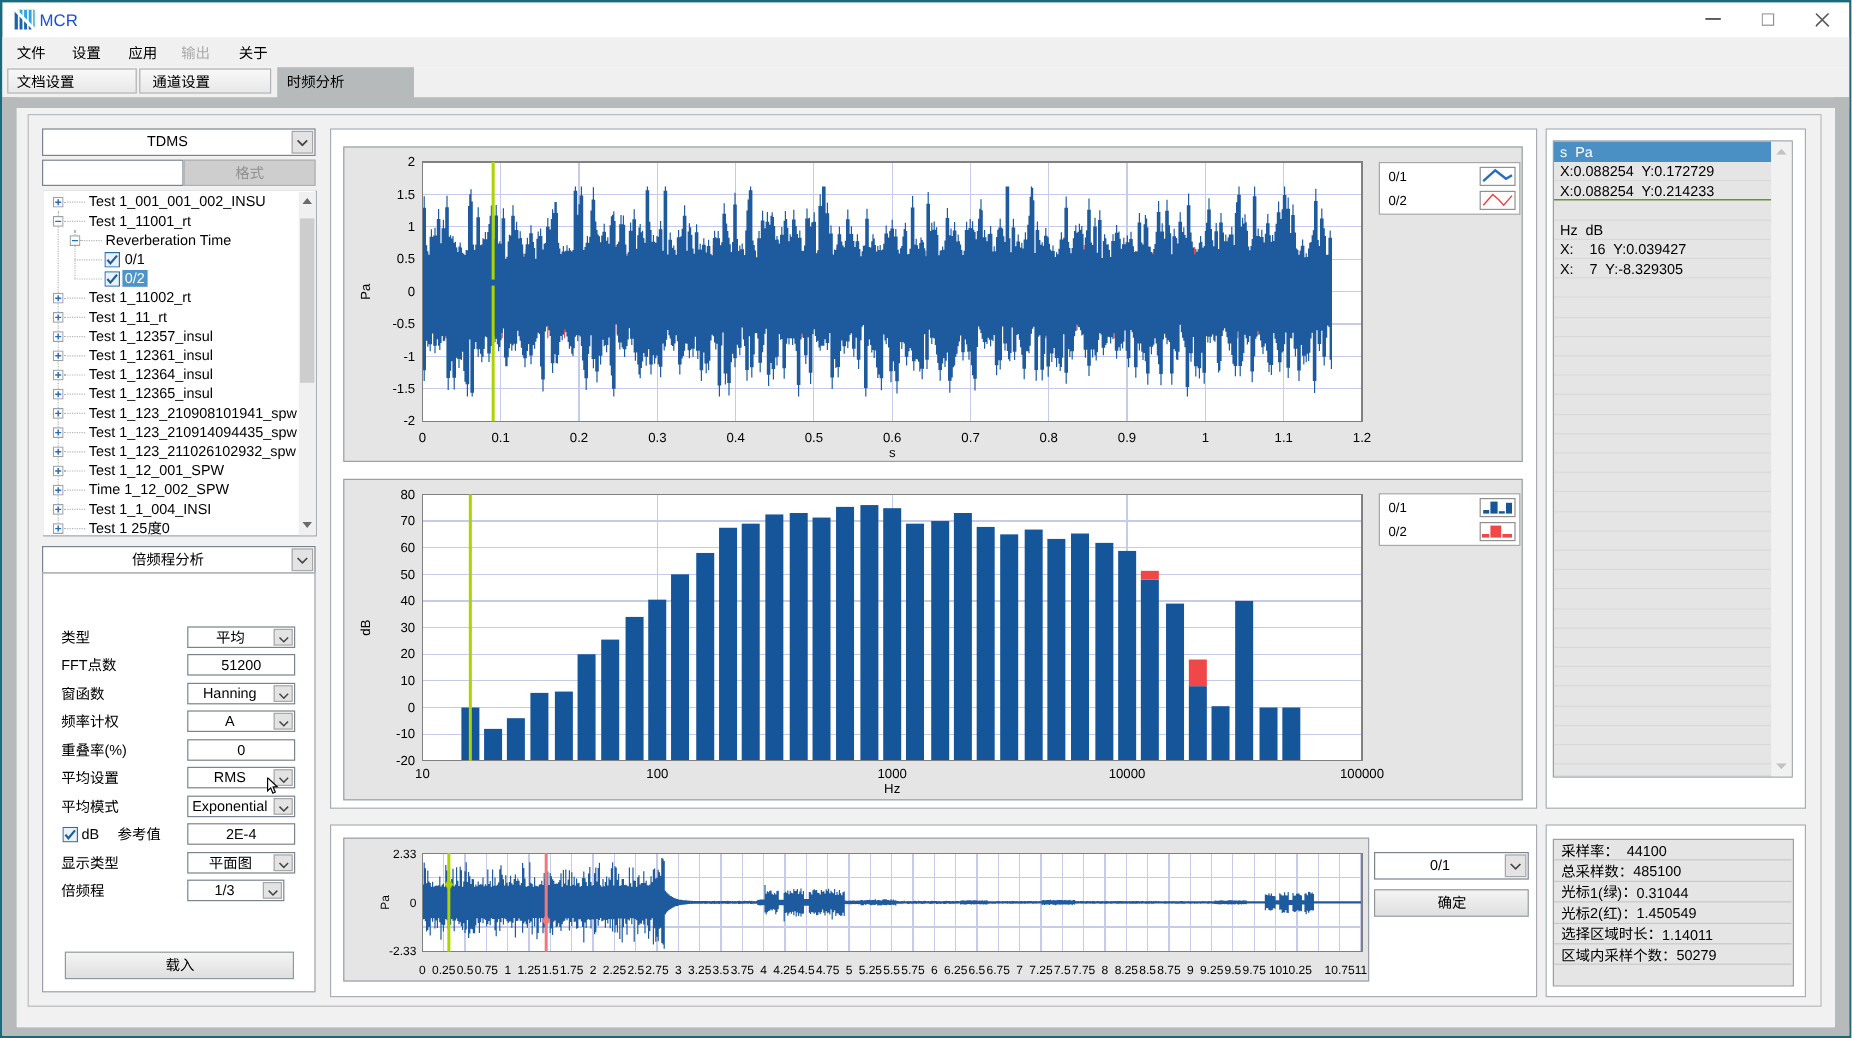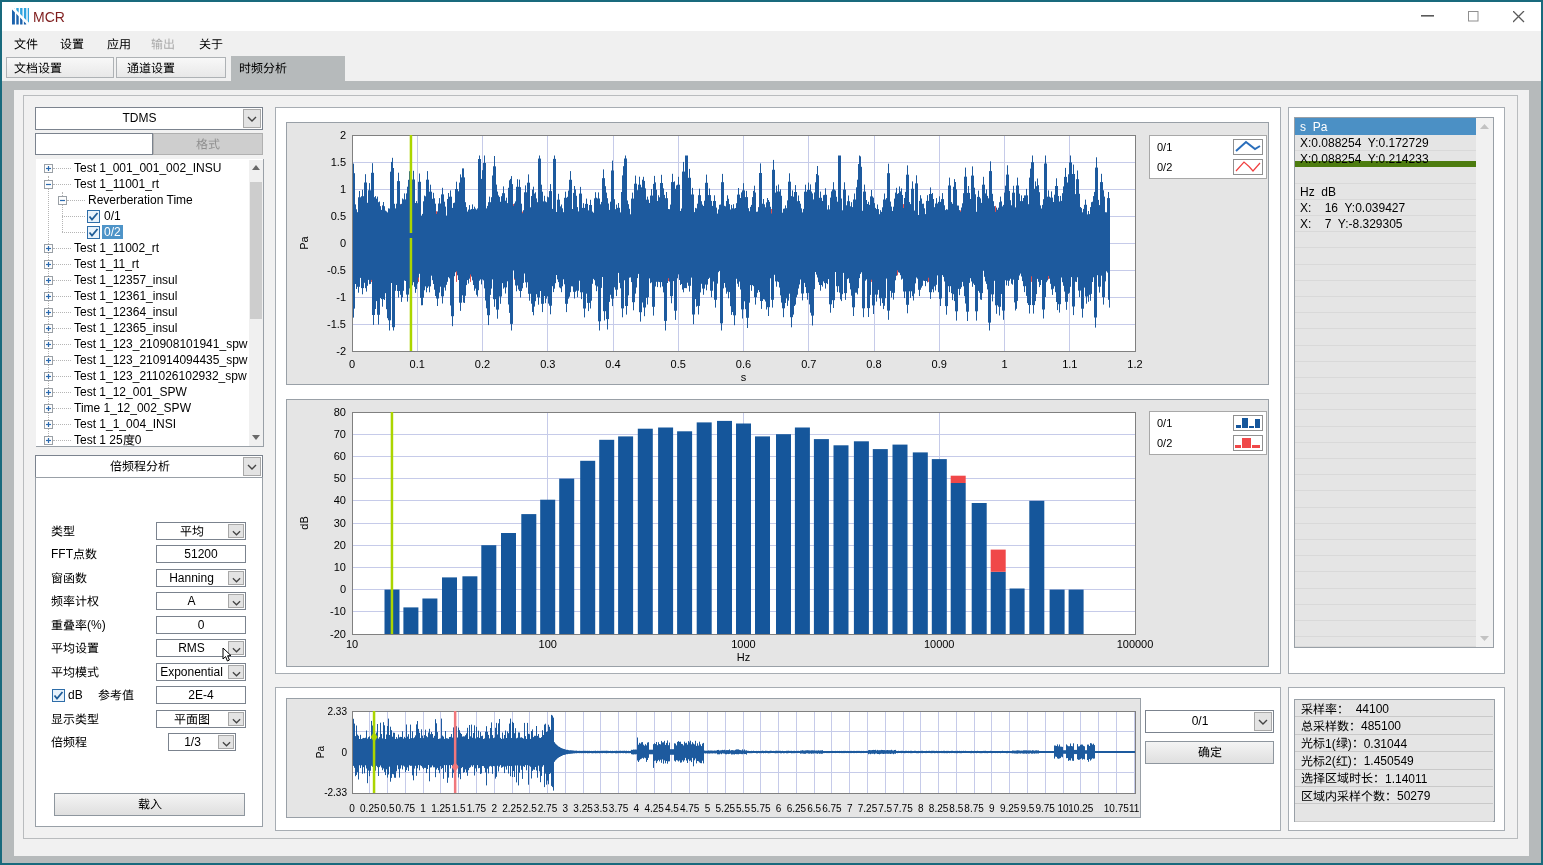--- a/index.html
+++ b/index.html
@@ -85,21 +85,21 @@
 <polygon points="0,1.5 15,16.5 0,16.5" fill="#1c63ad"></polygon>
 <polygon points="2.5,0 17,0 17,14.5 16,15.5 2.5,1.5" fill="#2ea3df"></polygon>
 <g stroke="#fff" stroke-width="1.4">
 <line x1="3.6" y1="0" x2="3.6" y2="17"></line>
       <line x1="7.4" y1="0" x2="7.4" y2="17"></line>
 <line x1="11.2" y1="0" x2="11.2" y2="17"></line>
       <line x1="15" y1="0" x2="15" y2="17"></line>
     </g>
 <line x1="1" y1="0" x2="16.6" y2="15.6" stroke="#fff" stroke-width="1.6"></line>
 </svg>
-<div class="lbl" style="left:33px;top:9px;font-size:14px;color:#7f1d1d">MCR</div>
+<div class="lbl" style="left:33px;top:9px;font-size:14px;color:#1d4ed8">MCR</div>
 <svg class="abs" style="left:1421px;top:14px" width="14" height="4">
     <rect x="0" y="1" width="13" height="1.6" fill="#5a5a5a"></rect>
   </svg>
 <svg class="abs" style="left:1468px;top:11px" width="11" height="11">
     <rect x="0.5" y="0.5" width="9.5" height="9.5" fill="none" stroke="#8f8f8f"></rect>
   </svg>
 <svg class="abs" style="left:1513px;top:11px" width="12" height="12">
     <path d="M0 0 L11 11 M11 0 L0 11" stroke="#5a5a5a" stroke-width="1.3"></path>
   </svg>
 <div class="abs" style="left:2px;top:31px;width:1539px;height:25px;background:#f0f0f0"></div>
@@ -411,21 +411,21 @@
       </svg></div>
     <div class="ar" style="width:16px"><svg width="9" height="6" style="margin-top:4px" viewBox="0 0 10 6">
         <path d="M1 1 L5 5 L9 1" fill="none" stroke="#444" stroke-width="1.4"></path>
       </svg></div>
   </div>
 <div class="lbl" style="left:51px;top:735px"><svg style="width:36px;height:12px;vertical-align:-0.13em" viewBox="0 -872 3000 1000">
       <use href="#c3" x="0"></use>
       <use href="#c60" x="1000"></use>
       <use href="#c42" x="2000"></use>
     </svg></div>
-<div class="combo" style="left:168px;top:733px;width:68px;height:18px">
+<div class="combo" style="left:156px;top:733px;width:81px;height:18px">
     <div class="tx" style="line-height:16px">1/3</div>
     <div class="ar" style="width:16px"><svg width="9" height="6" style="margin-top:4px" viewBox="0 0 10 6">
         <path d="M1 1 L5 5 L9 1" fill="none" stroke="#444" stroke-width="1.4"></path>
       </svg></div>
   </div>
 <svg class="abs" style="left:222px;top:648px" width="11" height="14" viewBox="0 0 11 14">
     <path d="M1 0 L1 11 L3.6 8.6 L5.4 13 L7.4 12 L5.6 7.8 L9 7.6 Z" fill="#fff" stroke="#000" stroke-width="1"></path>
   </svg>
 <div class="btn" style="left:54px;top:793px;width:191px;height:23px;padding-top:3px"><svg style="width:24px;height:12px;vertical-align:-0.13em" viewBox="0 -872 2000 1000">
       <use href="#c51" x="0"></use>
@@ -715,21 +715,21 @@
   </div>
 <div class="btn" style="left:1145px;top:741px;width:129px;height:23px;padding-top:3px"><svg style="width:24px;height:12px;vertical-align:-0.13em" viewBox="0 -872 2000 1000">
       <use href="#c40" x="0"></use>
       <use href="#c19" x="1000"></use>
     </svg></div>
 <div class="panel" style="left:1288px;top:107px;width:217px;height:567px"></div>
 <div class="box" style="left:1294px;top:117px;width:200px;height:531px"></div>
 <div class="abs" style="left:1295px;top:118px;width:181px;height:620px;overflow:hidden;font-size:12px">
     <div class="abs" style="left:0;top:0;width:181px;height:17px;background:#4b90c5;color:#fff;padding:2px 0 0 5px" style-x="">s&nbsp;&nbsp;Pa</div>
     <div class="abs" style="left:0;top:17.0px;width:181px;height:16.2px;border-bottom:1px solid #d9d9d9;padding:1px 0 0 5px;white-space:pre">X:0.088254  Y:0.172729</div>
-    <div class="abs" style="left:0;top:33.2px;width:181px;height:16.2px;border-bottom:6px solid #4d7c0f;padding:1px 0 0 5px;white-space:pre">X:0.088254  Y:0.214233</div>
+    <div class="abs" style="left:0;top:33.2px;width:181px;height:16.2px;border-bottom:1px solid #4d7c0f;padding:1px 0 0 5px;white-space:pre">X:0.088254  Y:0.214233</div>
     <div class="abs" style="left:0;top:49.4px;width:181px;height:16.2px;border-bottom:1px solid #d9d9d9;padding:1px 0 0 5px;white-space:pre"></div>
     <div class="abs" style="left:0;top:65.6px;width:181px;height:16.2px;border-bottom:1px solid #d9d9d9;padding:1px 0 0 5px;white-space:pre">Hz  dB</div>
     <div class="abs" style="left:0;top:81.8px;width:181px;height:16.2px;border-bottom:1px solid #d9d9d9;padding:1px 0 0 5px;white-space:pre">X:    16  Y:0.039427</div>
     <div class="abs" style="left:0;top:98.0px;width:181px;height:16.2px;border-bottom:1px solid #d9d9d9;padding:1px 0 0 5px;white-space:pre">X:    7  Y:-8.329305</div>
     <div class="abs" style="left:0;top:114.2px;width:181px;height:16.2px;border-bottom:1px solid #d9d9d9;padding:1px 0 0 5px;white-space:pre"></div>
     <div class="abs" style="left:0;top:130.4px;width:181px;height:16.2px;border-bottom:1px solid #d9d9d9;padding:1px 0 0 5px;white-space:pre"></div>
     <div class="abs" style="left:0;top:146.6px;width:181px;height:16.2px;border-bottom:1px solid #d9d9d9;padding:1px 0 0 5px;white-space:pre"></div>
     <div class="abs" style="left:0;top:162.8px;width:181px;height:16.2px;border-bottom:1px solid #d9d9d9;padding:1px 0 0 5px;white-space:pre"></div>
     <div class="abs" style="left:0;top:179.0px;width:181px;height:16.2px;border-bottom:1px solid #d9d9d9;padding:1px 0 0 5px;white-space:pre"></div>
     <div class="abs" style="left:0;top:195.2px;width:181px;height:16.2px;border-bottom:1px solid #d9d9d9;padding:1px 0 0 5px;white-space:pre"></div>

